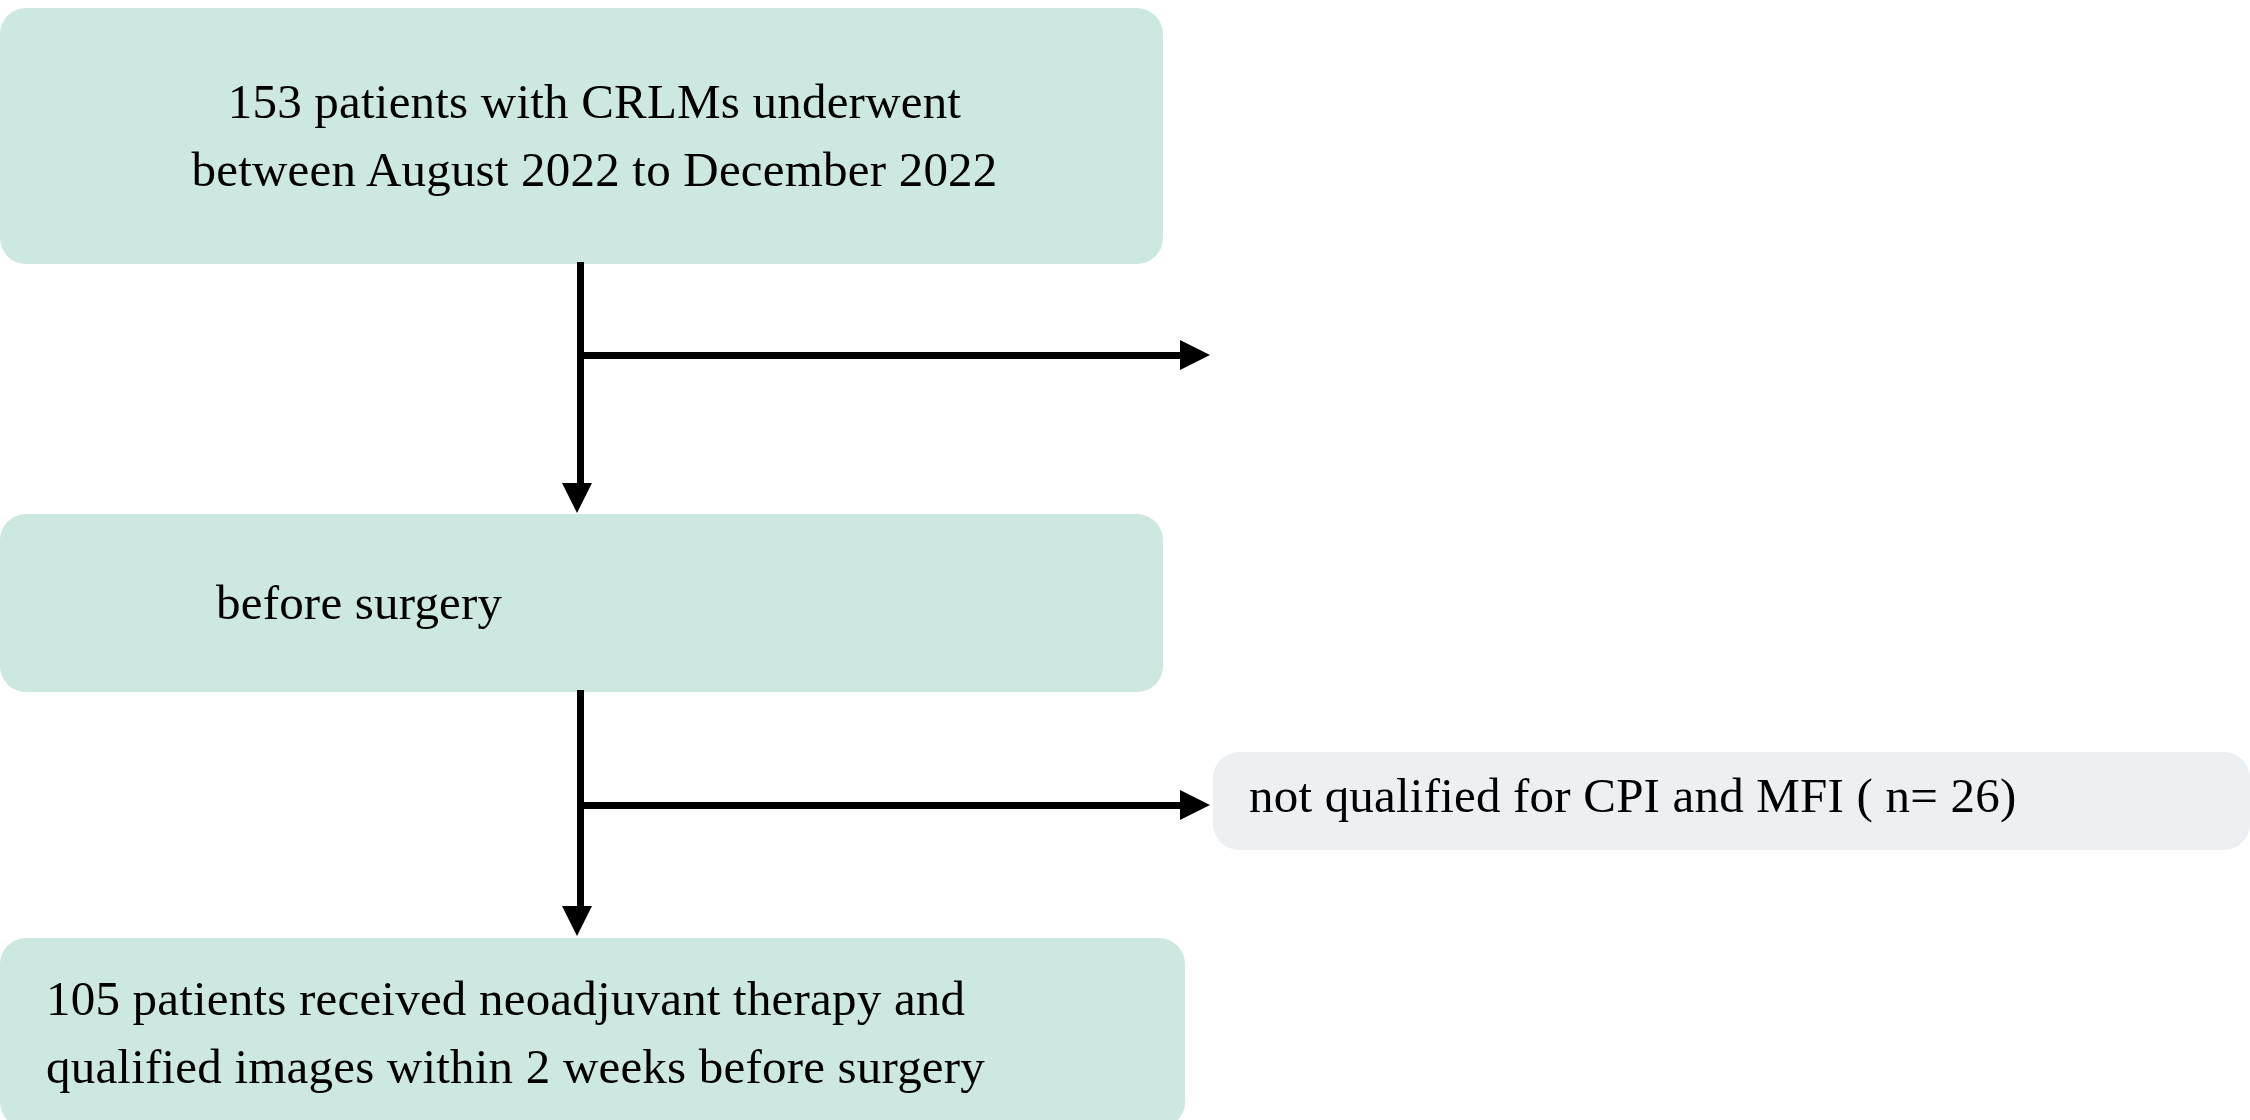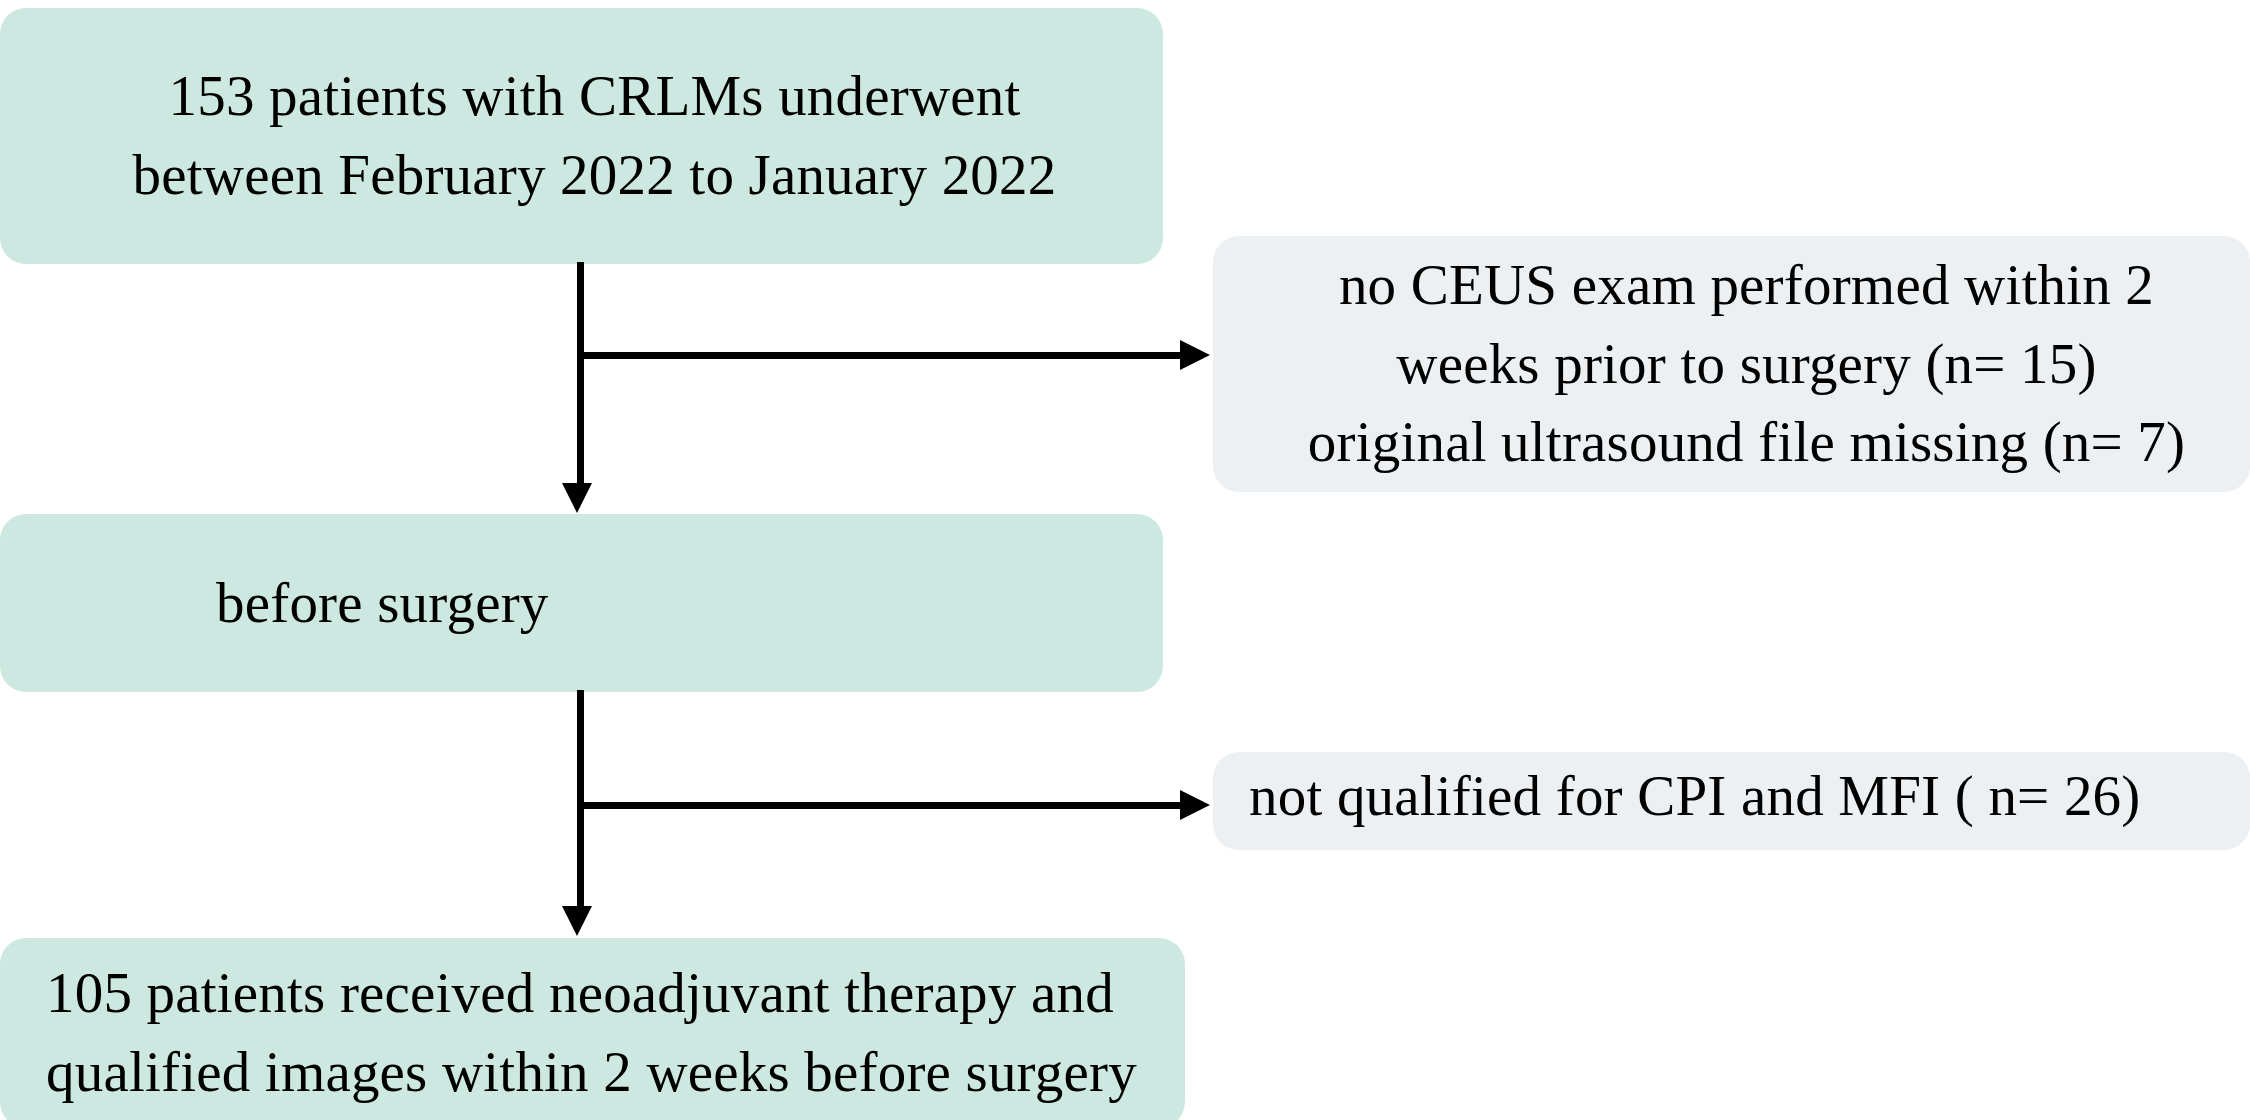--- a/index.html
+++ b/index.html
@@ -25,21 +25,21 @@
     position: absolute;
     box-sizing: border-box;
     border-radius: 26px;
     display: flex;
     flex-direction: column;
     justify-content: center;
   }
   .node .line {
     display: block;
     white-space: nowrap;
-    font-size: 57px;
+    font-size: 49px;
     line-height: 1.38;
     letter-spacing: 0.2px;
   }
   .node-included {
     background: #cde8e0;
   }
   .node-excluded {
     background: #ecf0f3;
   }
 
@@ -144,34 +144,29 @@
   #conn-2-branch-h     { left: 580px; top: 802px; width: 603px; }
   #conn-2-branch-arrow { left: 1180px; top: 790px; }
 </style>
 </head>
 <body>
 
 <div id="flow-root">
 
   <div class="node node-included" id="box-enrolled">
     <span class="line">153 patients with CRLMs underwent</span>
-    <span class="line">between February 2022 to January 2022</span>
+    <span class="line">between August 2022 to December 2022</span>
   </div>
 
   <div class="connector v-line" id="conn-1-vline"></div>
   <div class="arrowhead-down" id="conn-1-arrow"></div>
 
   <div class="connector h-line" id="conn-1-branch-h"></div>
   <div class="arrowhead-right" id="conn-1-branch-arrow"></div>
 
-  <div class="node node-excluded" id="box-exclusion-1">
-    <span class="line">no CEUS exam performed within 2</span>
-    <span class="line">weeks prior to surgery (n= 15)</span>
-    <span class="line">original ultrasound file missing (n= 7)</span>
-  </div>
 
   <div class="node node-included" id="box-ceus">
     <span class="line indent">before surgery</span>
   </div>
 
   <div class="connector v-line" id="conn-2-vline"></div>
   <div class="arrowhead-down" id="conn-2-arrow"></div>
 
   <div class="connector h-line" id="conn-2-branch-h"></div>
   <div class="arrowhead-right" id="conn-2-branch-arrow"></div>

